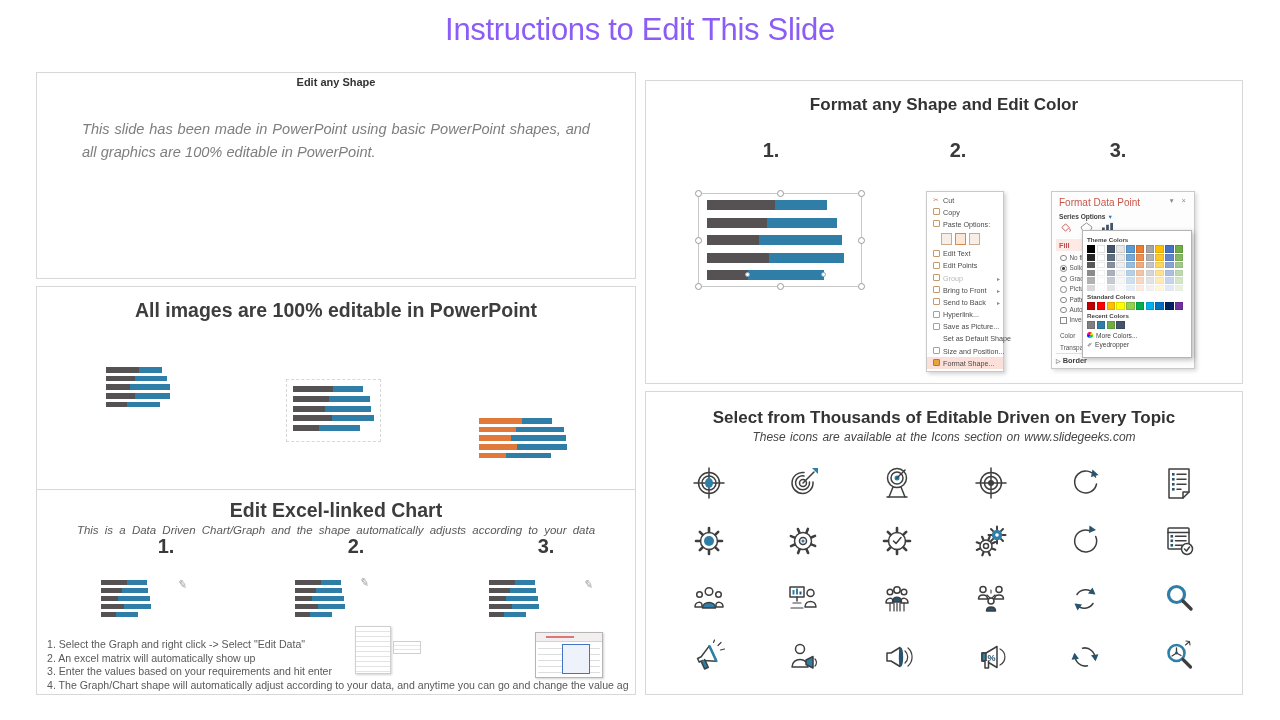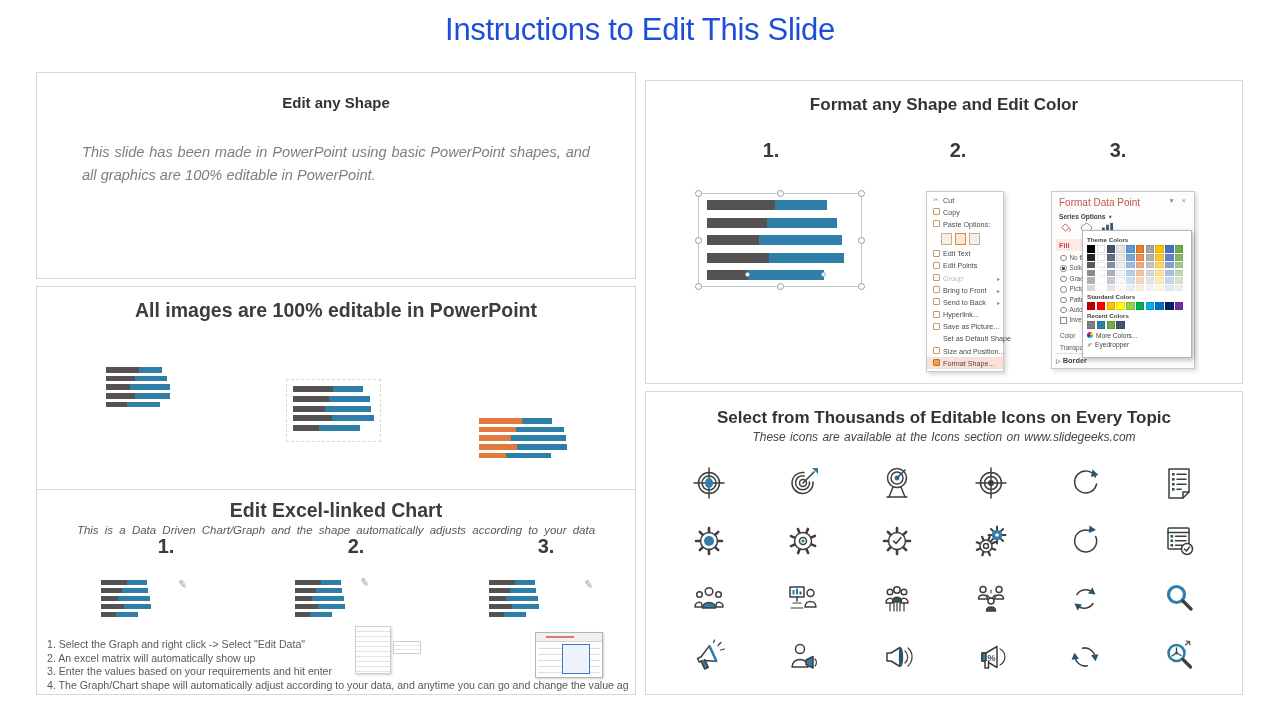--- a/index.html
+++ b/index.html
@@ -1,27 +1,27 @@
 <!DOCTYPE html>
 <html><head>
 <meta charset="utf-8">
 <style>
   html,body{margin:0;padding:0;background:#fff;}
   .slide{position:relative;width:1280px;height:720px;background:#ffffff;overflow:hidden;
          font-family:"Liberation Sans",sans-serif;}
   .slide-title{position:absolute;top:12px;left:0;width:100%;text-align:center;margin:0;
-               font-size:31px;font-weight:400;color:#1d4ed8;letter-spacing:-.3px;}
+               font-size:31px;font-weight:400;color:#8b5cf6;letter-spacing:-.3px;}
   .panel{position:absolute;background:#fff;border:1px solid #d8d8d8;box-sizing:border-box;}
   #p1{left:36px;top:72px;width:600px;height:207px;}
   #p2{left:36px;top:286px;width:600px;height:252px;}
   #p3{left:36px;top:489px;width:600px;height:206px;}
   #p4{left:645px;top:80px;width:598px;height:304px;}
   #p5{left:645px;top:391px;width:598px;height:304px;}
   .pt{text-align:center;font-weight:700;color:#333;margin:0;}
-  #p1 .pt{margin-top:21px;font-size:15px;}
+  #p1 .pt{margin-top:3px;font-size:11px;}
   #p2 .pt{margin-top:12px;font-size:19.5px;color:#3d3d3d;}
   #p3 .pt{margin-top:9px;font-size:19.5px;color:#3d3d3d;}
   #p4 .pt{margin-top:14px;font-size:17px;}
   #p5 .pt{margin-top:16px;font-size:17px;}
   .psub{text-align:center;color:#595959;margin:2px 0 0;}
   #p2 .psub{font-size:12.5px;font-weight:700;color:#4f4f4f;}
   #p3 .psub{font-size:11.5px;font-style:italic;word-spacing:3px;}
   #p5 .psub{font-size:12px;font-style:italic;word-spacing:1px;color:#454545;}
   .p1-body{margin:30px 45px 0;color:#7e7e7e;font-style:italic;font-size:14.6px;
            line-height:1.55;text-align:justify;}
@@ -561,21 +561,21 @@
           </div>
         <div class="pk-item">
             <span class="ed-ico">✎</span>
             <span>Eyedropper</span>
           </div>
       </div>
     </div>
   </div>
 
   <div class="panel" id="p5">
-    <h2 class="pt">Select from Thousands of Editable Icons on Every Topic</h2>
+    <h2 class="pt">Select from Thousands of Editable Driven on Every Topic</h2>
     <div class="psub">These icons are available at the Icons section on www.slidegeeks.com</div>
     <div class="icons-grid">
         <div class="icon-cell">
           <svg viewBox="0 0 36 36" width="36" height="36" fill="none" stroke="#3e3e3e" stroke-width="1.5" stroke-linecap="round" stroke-linejoin="round">
             <line x1="18" y1="3" x2="18" y2="33"></line>
             <line x1="3" y1="18" x2="33" y2="18"></line>
             <circle cx="18" cy="18" r="10.5"></circle>
             <circle cx="18" cy="18" r="7"></circle>
             <ellipse cx="18" cy="18" rx="4" ry="5" fill="#2e7ea8" stroke="none"></ellipse>
           </svg>

